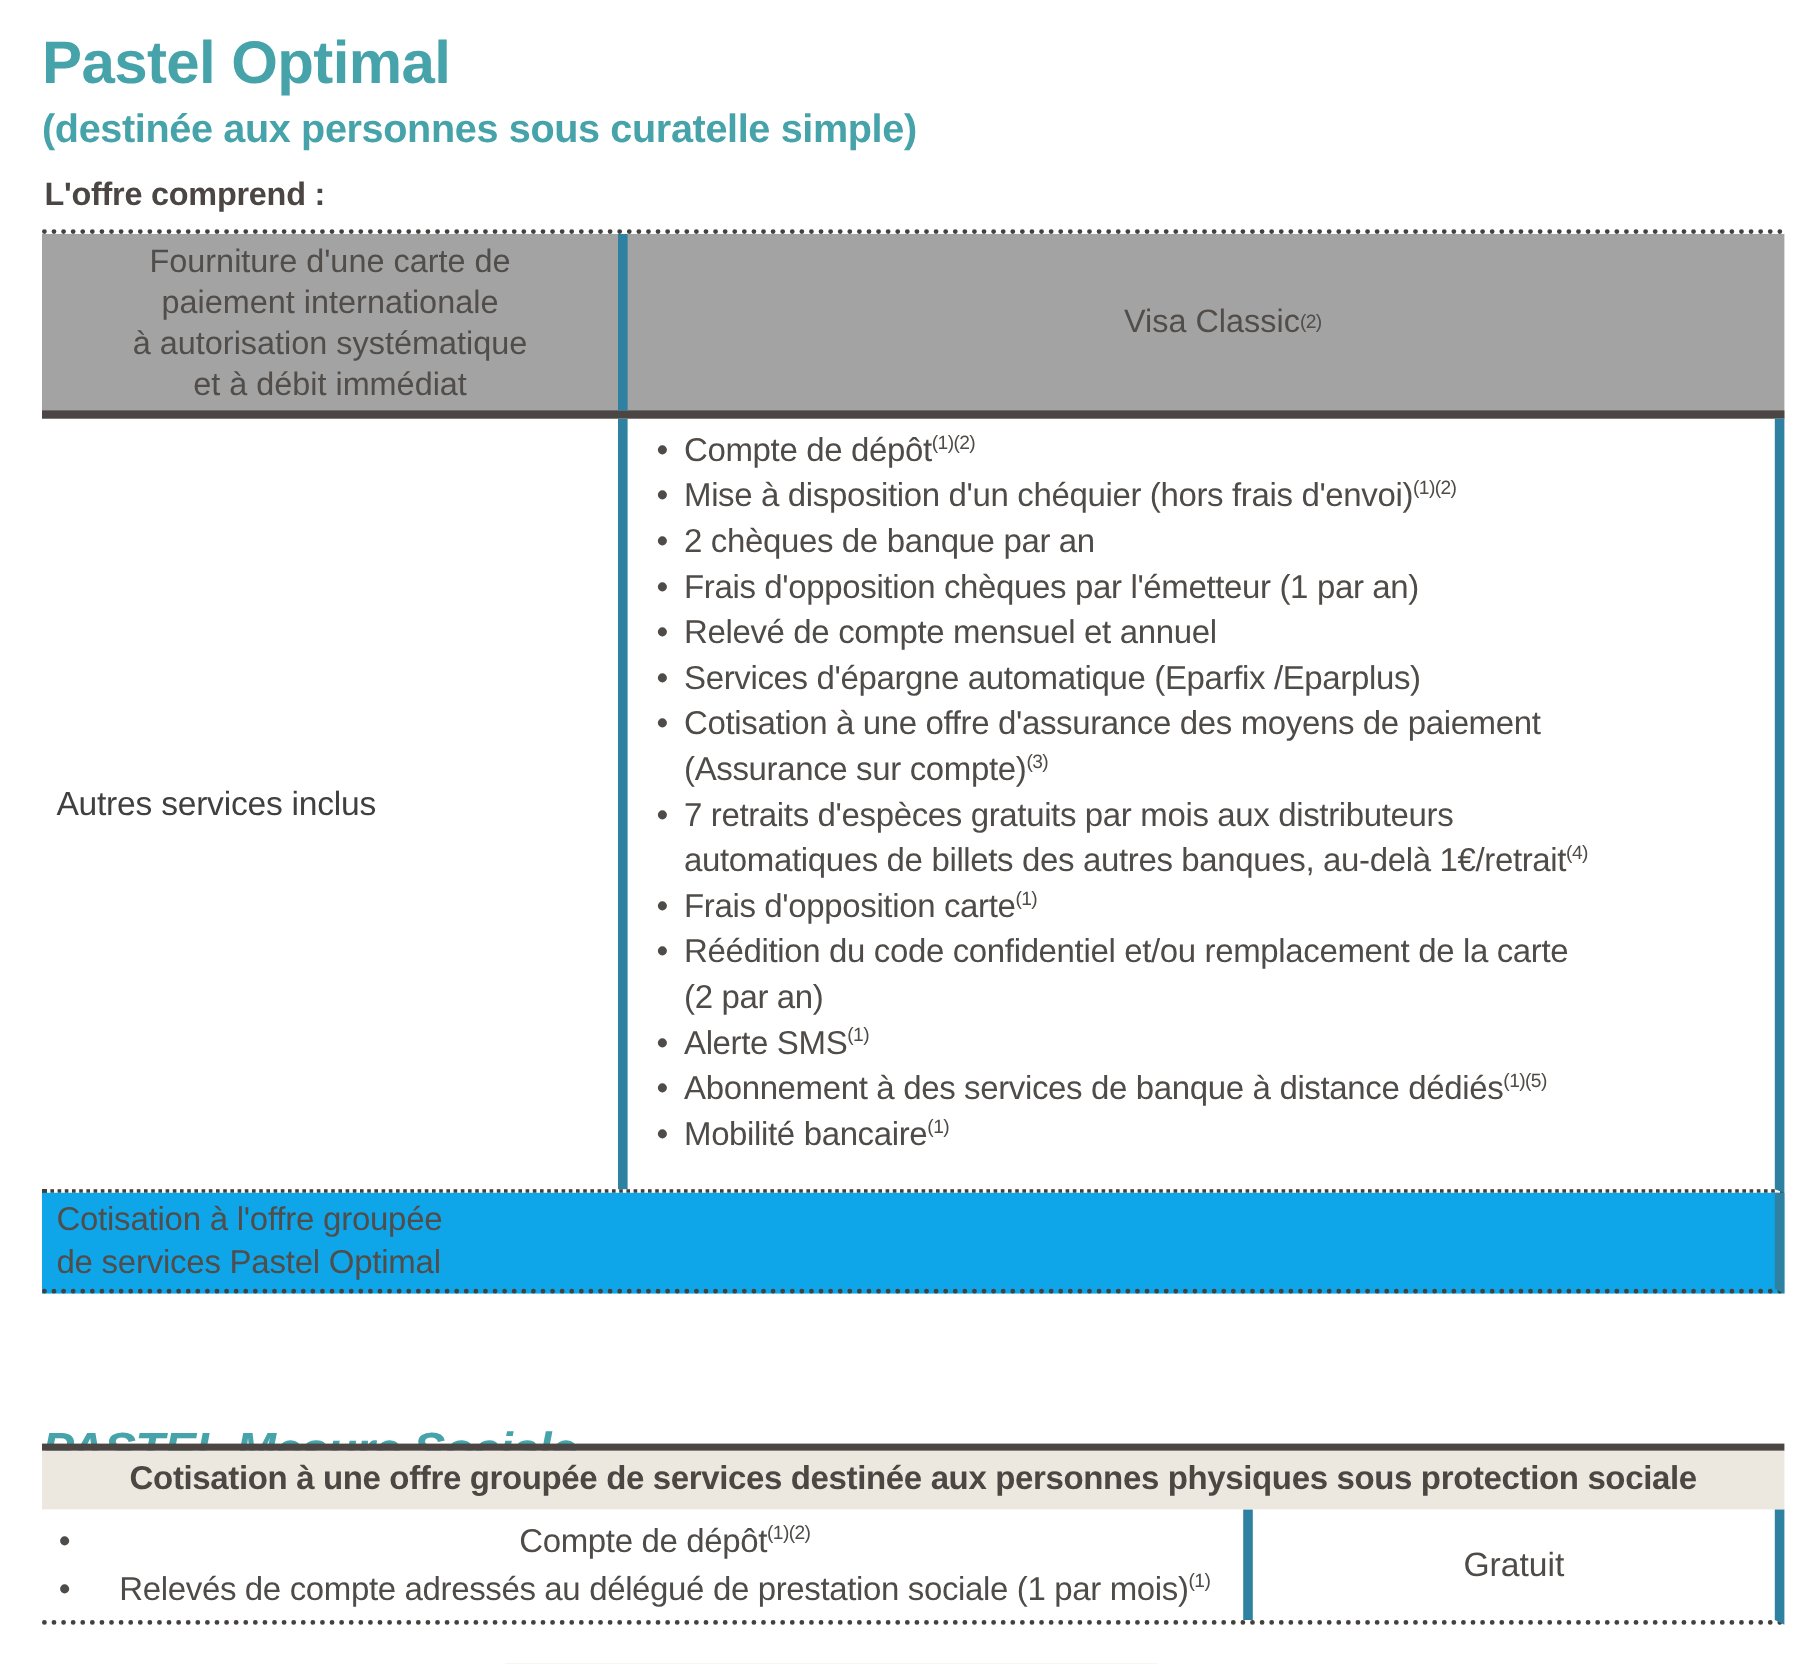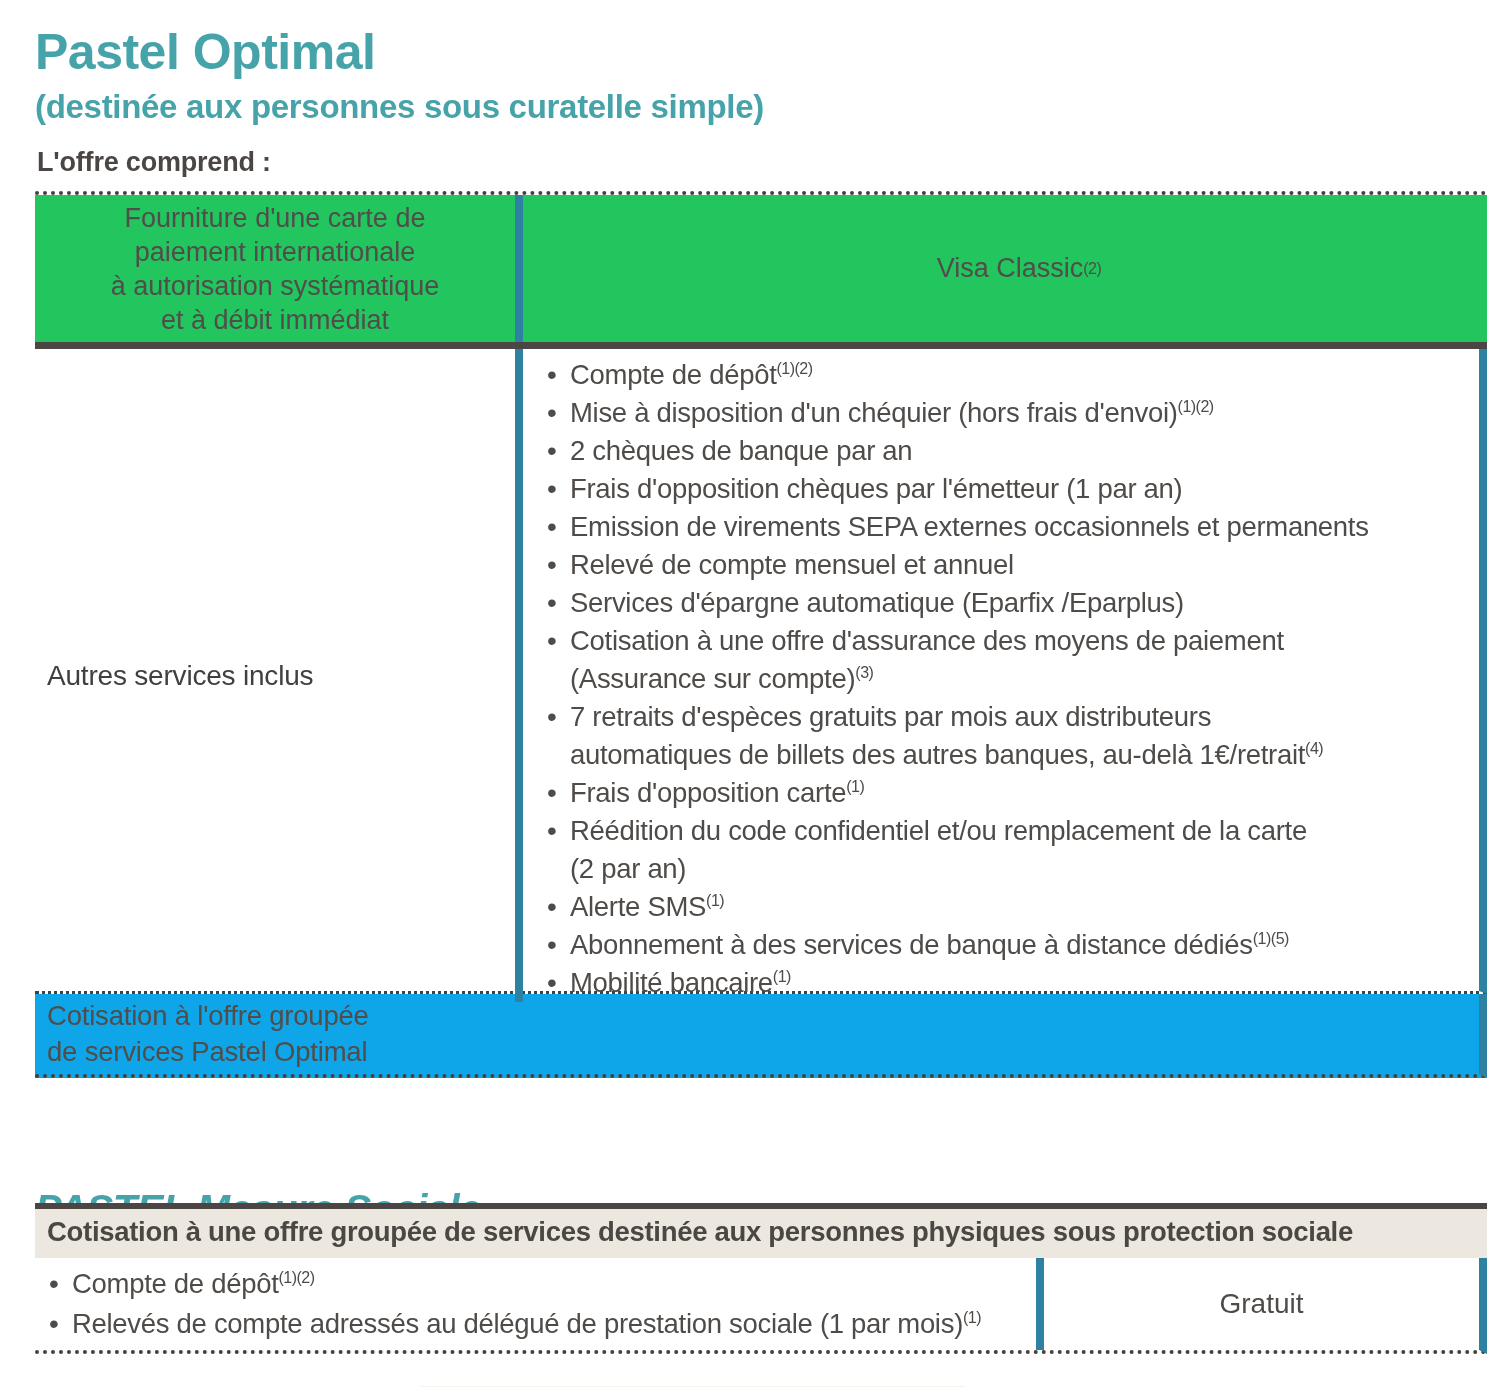--- a/index.html
+++ b/index.html
@@ -22,21 +22,21 @@
     position:absolute; left:37px; top:136px;
     font-size:27px; color:#4b4643; font-weight:600; letter-spacing:-0.2px;
   }
   
   .table1 {
     position:absolute; left:35px; top:180px; width:1452px;
     border-top:4px dotted #44403e;
   }
   .t1-row { display:grid; grid-template-columns:480px 1fr; }
   .t1-header {
-    background:#22c55e; border-bottom:7px solid #4b4543; height:154px;
+    background:#a3a3a3; border-bottom:7px solid #4b4543; height:154px;
   }
   .t1-header .cell-l {
     display:flex; align-items:center; justify-content:center; text-align:center;
     white-space:pre-line; font-size:27px; line-height:34px; color:#514d4a;
     padding:0 14px;
   }
   .t1-header .cell-r {
     border-left:8px solid #2f81a2;
     display:flex; align-items:center; justify-content:center;
     font-size:27px; color:#514d4a;padding-left:28px;
@@ -77,20 +77,21 @@
     font-size:28px; color:#4f4b48; letter-spacing:-0.2px;
   }
   
   .title-2 {
     position:absolute; left:35px; top:1176px;
     font-size:40px; font-weight:700; color:#46a3a9; letter-spacing:-0.5px;font-style:italic;
   }
   .table2 {
     position:absolute; left:35px; top:1192px; width:1452px;
     border-top:6px solid #4b4543;
+    text-align:center;
   }
   .t2-banner {
     background:#ece7df; font-size:27.5px; font-weight:700; color:#4b4743;
     padding:7px 12px 10px 12px; letter-spacing:-0.3px;
   }
   .t2-body {
     display:grid; grid-template-columns:1001px 1fr; height:96px;
     border-bottom:4px dotted #44403e; border-right:8px solid #2f81a2;
     background:#ffffff;
   }
@@ -131,21 +132,20 @@
     </div>
 
     <div class="t1-row t1-body">
       <div class="cell-l">Autres services inclus</div>
       <div class="cell-r">
         <ul class="services">
           <li><span>Compte de dépôt</span><sup class="fn">(1)(2)</sup></li>
           <li><span>Mise à disposition d'un chéquier (hors frais d'envoi)</span><sup class="fn">(1)(2)</sup></li>
           <li><span>2 chèques de banque par an</span><sup class="fn"></sup></li>
           <li><span>Frais d'opposition chèques par l'émetteur (1 par an)</span><sup class="fn"></sup></li>
-          <li><span>Emission de virements SEPA externes occasionnels et permanents</span><sup class="fn"></sup></li>
           <li><span>Relevé de compte mensuel et annuel</span><sup class="fn"></sup></li>
           <li><span>Services d'épargne automatique (Eparfix /Eparplus)</span><sup class="fn"></sup></li>
           <li><span>Cotisation à une offre d'assurance des moyens de paiement
 (Assurance sur compte)</span><sup class="fn">(3)</sup></li>
           <li><span>7 retraits d'espèces gratuits par mois aux distributeurs
 automatiques de billets des autres banques, au-delà 1€/retrait</span><sup class="fn">(4)</sup></li>
           <li><span>Frais d'opposition carte</span><sup class="fn">(1)</sup></li>
           <li><span>Réédition du code confidentiel et/ou remplacement de la carte
 (2 par an)</span><sup class="fn"></sup></li>
           <li><span>Alerte SMS</span><sup class="fn">(1)</sup></li>

